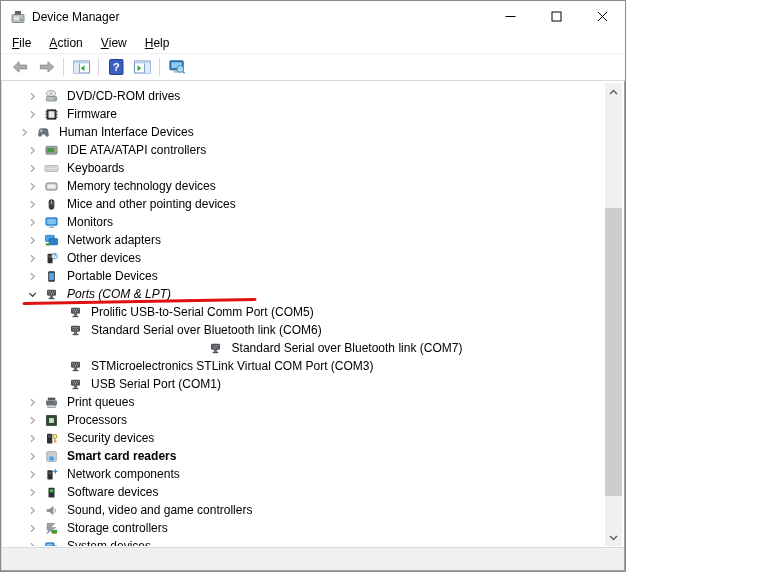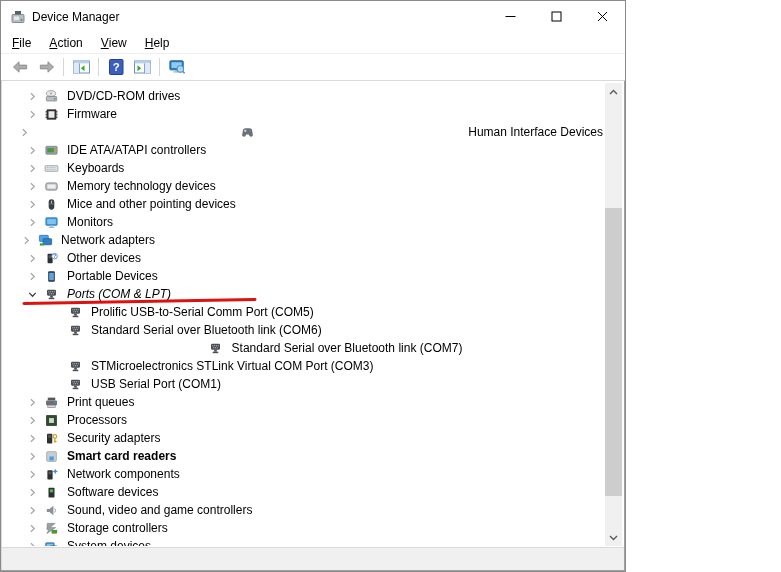--- a/index.html
+++ b/index.html
@@ -167,21 +167,21 @@
             <rect x="1.8" y="4" width="1.2" height="2" fill="#2f2f2f"></rect>
             <rect x="1.8" y="7" width="1.2" height="2" fill="#2f2f2f"></rect>
             <rect x="1.8" y="10" width="1.2" height="2" fill="#2f2f2f"></rect>
             <rect x="13" y="4" width="1.2" height="2" fill="#2f2f2f"></rect>
             <rect x="13" y="7" width="1.2" height="2" fill="#2f2f2f"></rect>
             <rect x="13" y="10" width="1.2" height="2" fill="#2f2f2f"></rect>
           </svg>
         </span>
         <span class="label">Firmware</span>
       </div>
-      <div class="tree-row" style="padding-left: 12px; justify-content: space-between;">
+      <div class="tree-row" style="padding-left: 12px;">
         <span class="cell chev">
           <svg viewBox="0 0 16 16">
             <path d="M6 4l4.2 4L6 12" fill="none" stroke="#a6a6a6" stroke-width="1.5"></path>
           </svg>
         </span>
         <span class="cell icon">
           <svg viewBox="0 0 16 16">
             <path d="M3 6.5a3 3 0 013-3h4a3 3 0 013 3l.7 3.8a2 2 0 01-3.5 1.5L9.4 10H6.6l-.8 1.8a2 2 0 01-3.5-1.5z" fill="#6b7075"></path>
             <circle cx="11" cy="6.2" r="0.9" fill="#3f8fe0"></circle>
             <rect x="4.2" y="5.7" width="2.8" height="1" fill="#dcdcdc"></rect>
@@ -257,21 +257,21 @@
         <span class="cell icon">
           <svg viewBox="0 0 16 16">
             <rect x="2" y="3" width="12" height="8" rx="0.8" fill="#3d9ae8" stroke="#1f6db3" stroke-width="0.8"></rect>
             <rect x="3.4" y="4.4" width="9.2" height="5.2" fill="#7fc3ee"></rect>
             <rect x="6.5" y="11" width="3" height="1.6" fill="#9fb6c6"></rect>
             <rect x="5" y="12.6" width="6" height="1.2" fill="#9fb6c6"></rect>
           </svg>
         </span>
         <span class="label">Monitors</span>
       </div>
-      <div class="tree-row" style="padding-left: 14px; text-align: right;">
+      <div class="tree-row" style="padding-left: 20px; text-align: right;">
         <span class="cell chev">
           <svg viewBox="0 0 16 16">
             <path d="M6 4l4.2 4L6 12" fill="none" stroke="#a6a6a6" stroke-width="1.5"></path>
           </svg>
         </span>
         <span class="cell icon">
           <svg viewBox="0 0 16 16">
             <rect x="1.5" y="2.5" width="9.5" height="6.5" rx="0.8" fill="#4aa3e8" stroke="#2a72ad" stroke-width="0.8"></rect>
             <rect x="5.5" y="6" width="9" height="6.5" rx="0.8" fill="#2f7fc4" stroke="#1d5d94" stroke-width="0.8"></rect>
             <rect x="2" y="11" width="4.5" height="2.4" fill="#3f9b3f"></rect>
@@ -459,21 +459,21 @@
         </span>
         <span class="cell icon">
           <svg viewBox="0 0 16 16">
             <rect x="3.2" y="2.8" width="5.6" height="10.4" rx="0.8" fill="#2f2f2f"></rect>
             <rect x="4.4" y="4.4" width="3.2" height="2.8" fill="#555"></rect>
             <circle cx="11.6" cy="5.8" r="1.9" fill="none" stroke="#c8a02a" stroke-width="1.3"></circle>
             <rect x="10.9" y="7.4" width="1.4" height="5" fill="#c8a02a"></rect>
             <rect x="10.9" y="10.6" width="2.6" height="1.2" fill="#c8a02a"></rect>
           </svg>
         </span>
-        <span class="label">Security adapters</span>
+        <span class="label">Security devices</span>
       </div>
       <div class="tree-row" style="padding-left: 20px; font-weight: bold;">
         <span class="cell chev">
           <svg viewBox="0 0 16 16">
             <path d="M6 4l4.2 4L6 12" fill="none" stroke="#a6a6a6" stroke-width="1.5"></path>
           </svg>
         </span>
         <span class="cell icon">
           <svg viewBox="0 0 16 16">
             <rect x="2.8" y="2.8" width="10.4" height="10.4" rx="1.4" fill="#c9cdd1" stroke="#9aa0a5" stroke-width="0.8"></rect>

